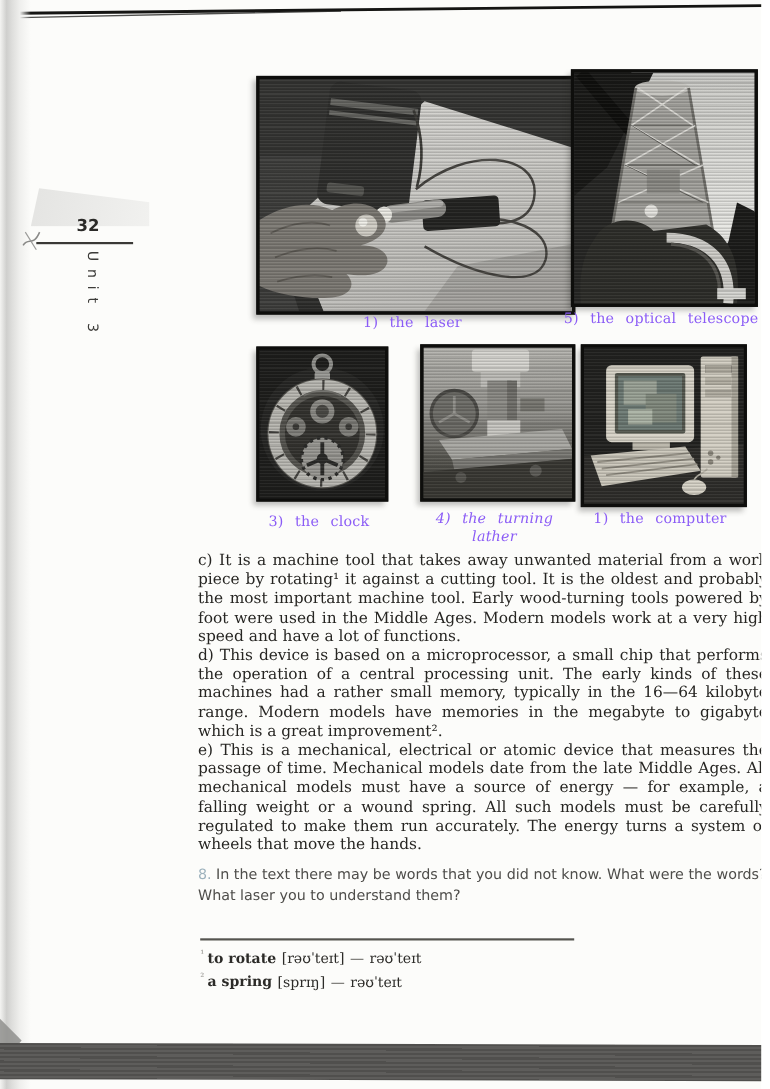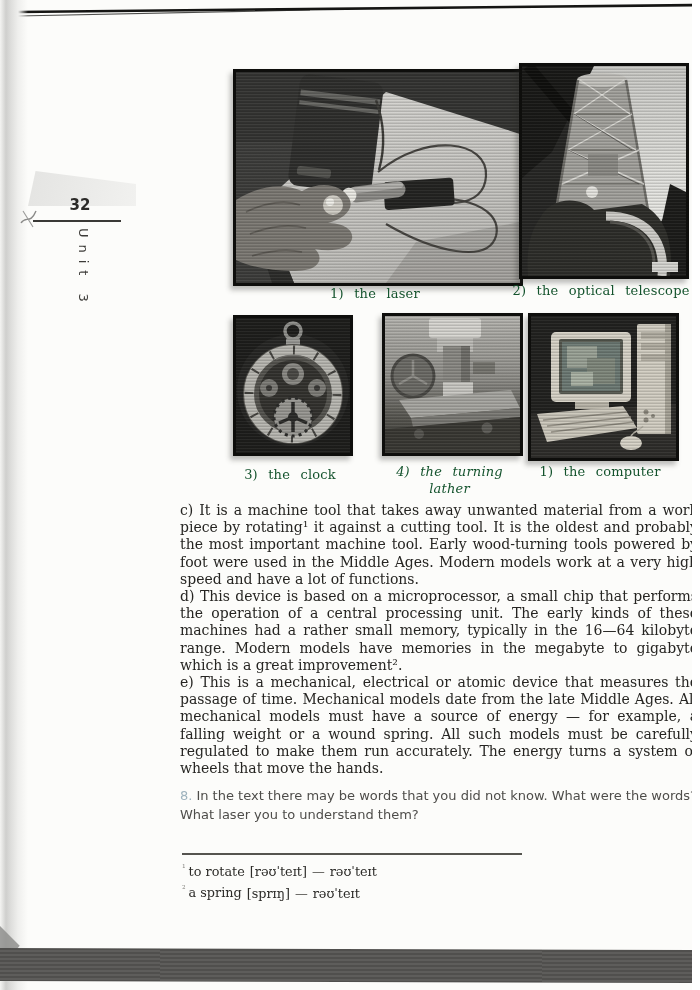--- a/index.html
+++ b/index.html
@@ -54,21 +54,21 @@
     content: "";
     position: absolute; inset: 0;
     background: repeating-linear-gradient(to bottom,
       rgba(15,15,15,0.16) 0px, rgba(15,15,15,0.16) 1px,
       rgba(255,255,255,0.05) 1px, rgba(255,255,255,0.05) 2px,
       rgba(15,15,15,0.08) 2px, rgba(15,15,15,0.08) 3px);
     pointer-events: none;
   }
   .caption {
     position: absolute;
-    font-size: 13px; color: #14532d;
+    font-size: 13px; color: #8b5cf6;
     text-align: center;
     word-spacing: 6px; letter-spacing: 0.2px;
     white-space: pre-line;
     line-height: 17px;
   }
   .body-text {
     position: absolute; left: 180px; top: 502px; width: 518px;
     font-size: 14px; line-height: 17.2px;
     text-align: justify;
   }
@@ -84,21 +84,21 @@
     background: #55544f;
   }
   .footnotes {
     position: absolute; left: 182px; top: 860px; width: 420px;
     font-size: 12.8px; line-height: 17px; color: #2c2b28;
   }
   .footnote { margin: 0 0 1px 0; }
   .footnote .fn-marker {
     font-size: 9px; vertical-align: super; color: #8a8984; margin-right: 3px;
   }
-  .footnote .fn-term { font-weight: normal; }
+  .footnote .fn-term { font-weight: bold; }
   .footnote .fn-pron { margin-left: 5px; }
   .footnote .fn-dash { margin-left: 5px; color: #55544f; }
   .footnote .fn-trans { margin-left: 5px; }
   .bottom-band {
     position: absolute; left: -4px; top: 949px; width: 710px; height: 33px;
     background: repeating-linear-gradient(to bottom,
       #504f4d 0px, #504f4d 2px, #5e5d5b 2px, #5e5d5b 4px);
     transform: rotate(0.15deg);
   }
   .bottom-left-wedge {
@@ -192,21 +192,21 @@
       <path d="M52,48 L114,84 M110,48 L46,84 M46,84 L122,118 M117,84 L40,118 M58,14 L108,48 M102,14 L52,48" stroke="#dcdbd6" stroke-width="1.4" fill="none"></path>
       <path d="M52,48 L110,84 M46,84 L117,118" stroke="#52514c" stroke-width="0.8" fill="none"></path>
       <rect x="66" y="88" width="30" height="22" fill="#8b8a85"></rect>
       <path d="M18,152 C30,128 62,132 72,144 L120,138 C142,150 152,172 148,210 L6,210 C4,184 8,166 18,152 Z" fill="#2d2d29"></path>
       <path d="M84,150 C122,150 144,172 140,210" stroke="#cfcec9" stroke-width="9" fill="none"></path>
       <path d="M88,156 C118,158 134,176 132,204" stroke="#55544f" stroke-width="3" fill="none"></path>
       <circle cx="70" cy="126" r="6" fill="#e6e5e0"></circle>
       <rect x="130" y="196" width="26" height="10" fill="#d6d6d2"></rect>
     </svg>
   </div>
-  <div class="caption" style="left:505px; top:282px; width:192px;">2) the optical telescope</div>
+  <div class="caption" style="left:505px; top:282px; width:192px;">5) the optical telescope</div>
 
   <div class="photo" style="left:233px; top:315px; width:114px; height:135px;">
     <svg width="114" height="135" viewBox="0 0 114 135">
       <rect width="114" height="135" fill="#1d1d1b"></rect>
       <circle cx="57" cy="72" r="56" fill="#262624"></circle>
       <circle cx="57" cy="13" r="8" fill="none" stroke="#8f8f8b" stroke-width="3.5"></circle>
       <rect x="50" y="20" width="14" height="8" rx="2" fill="#9a9a96"></rect>
       <circle cx="57" cy="76" r="50" fill="#55544f"></circle>
       <circle cx="57" cy="76" r="44" fill="none" stroke="#b8b7b1" stroke-width="10"></circle>
       <circle cx="57" cy="76" r="44" fill="none" stroke="#44433f" stroke-width="9" stroke-dasharray="2 21"></circle>

